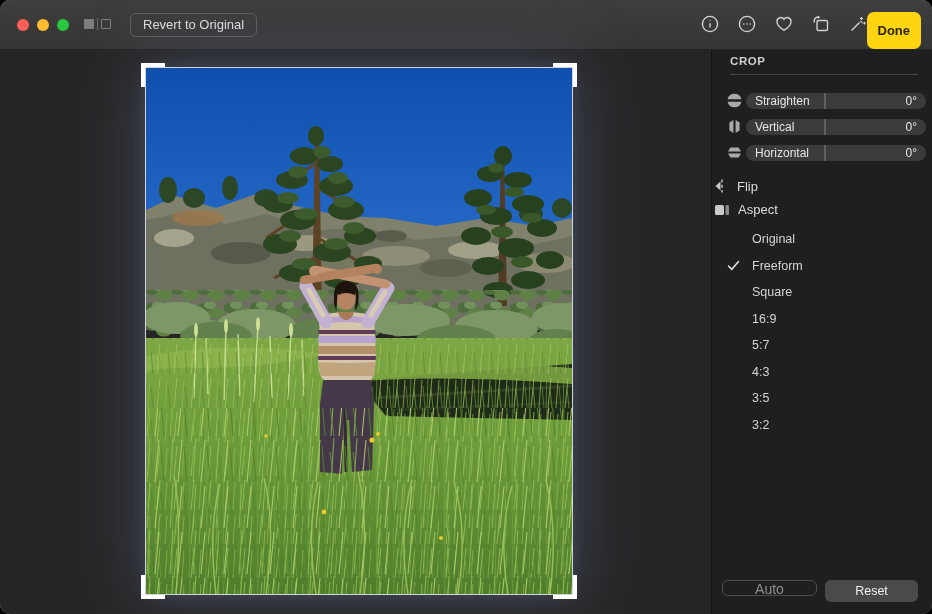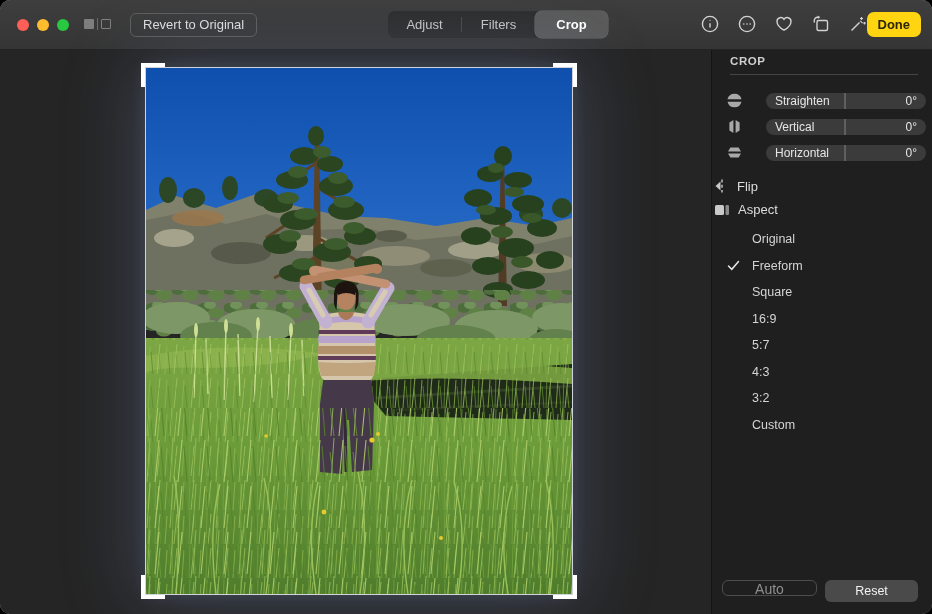--- a/index.html
+++ b/index.html
@@ -28,21 +28,21 @@
     border-radius:7px; position:relative; }
   .seg-item.selected { background:#5a5a5a; color:#ffffff; font-weight:bold;
     box-shadow:0 0 0 .5px #6a6a6a; }
   .seg-div { width:1px; background:#4a4a4a; margin:6px 0; }
 
   .tb-icons { position:absolute; right:62px; top:12px; display:flex; gap:13px; }
   .icon-btn { width:24px; height:24px; background:transparent; border:none; display:flex;
     align-items:center; justify-content:center; }
   .icon-btn svg { stroke:#d2d2d2; fill:none; stroke-width:1.4; }
 
-  .btn-done { position:absolute; right:11px; top:12px; height:25px; padding:0 11px;
+  .btn-done { position:absolute; right:11px; top:12px; height:37px; padding:0 11px;
     background:#ffd512; border:none; border-radius:7px; color:#2b2500;
     font-size:13px; font-weight:bold; }
 
   
   .stage { position:absolute; top:50px; left:0; width:711px; bottom:0; background:#252525; }
   .photo-wrap { position:absolute; left:146px; top:18px; width:426px; height:526px;
     box-shadow:0 0 70px 8px rgba(125,150,205,.26), 0 0 16px rgba(190,205,255,.15); }
   .photo { width:426px; height:526px; display:block; outline:1px solid rgba(235,238,242,.85); }
   .handle { position:absolute; width:24px; height:24px; }
   .h-tl { left:-5px; top:-5px; border-top:4px solid #fff; border-left:4px solid #fff; }
@@ -54,21 +54,21 @@
   .sidebar { position:absolute; top:50px; right:0; width:221px; bottom:0;
     background:#1f1f1f; border-left:1px solid #141414; }
   .sb-header { position:absolute; left:18px; top:5px; color:#cfcfcf; font-size:11.5px;
     font-weight:bold; letter-spacing:.6px; }
   .sb-divider { position:absolute; left:18px; right:14px; top:24px; height:1px; background:#454545; }
 
   .slider-row { position:absolute; left:10px; right:6px; height:21px; display:flex; align-items:center; }
   .sr-0 { top:40px; } .sr-1 { top:66px; } .sr-2 { top:92px; }
   .slider-icon { width:24px; display:flex; justify-content:center; }
   .slider-pill { position:relative; flex:1; height:16px; background:#3b3b3b; border-radius:10px;
-    display:flex; align-items:center; overflow:hidden;margin-left:20px; }
+    display:flex; align-items:center; overflow:hidden; }
   .sp-label { margin-left:9px; color:#e6e6e6; font-size:12px; }
   .sp-tick { position:absolute; left:78px; top:0; bottom:0; width:2px; background:#5f5f5f; }
   .sp-value { margin-left:auto; margin-right:9px; color:#e6e6e6; font-size:12px; }
 
   .tool-row { position:absolute; left:2px; display:flex; align-items:center; gap:8px;
     color:#dcdcdc; font-size:13px; }
   .flip-row { top:128px; } .aspect-row { top:152px; }
 
   .aspect-list { position:absolute; left:0; right:0; top:176px; }
   .aspect-item { position:relative; height:26.5px; display:flex; align-items:center;
@@ -94,26 +94,20 @@
     <div class="traffic t-green"></div>
 
     <div class="zoom-toggle">
       <div class="zt-a"></div>
       <div class="zt-sep"></div>
       <div class="zt-b"></div>
     </div>
 
     <button class="btn-revert">Revert to Original</button>
 
-    <div class="seg">
-      <button class="seg-item">Adjust</button>
-      <div class="seg-div"></div>
-      <button class="seg-item">Filters</button>
-      <button class="seg-item selected">Crop</button>
-    </div>
 
     <div class="tb-icons">
       <button class="icon-btn">
         <svg width="20" height="20" viewBox="0 0 20 20">
           <circle cx="10" cy="10" r="7.6"></circle>
           <line x1="10" y1="9.2" x2="10" y2="13.6"></line>
           <circle cx="10" cy="6.3" r="0.6" fill="#d2d2d2" stroke="none"></circle>
         </svg>
       </button>
       <button class="icon-btn">
@@ -443,24 +437,24 @@
       <div class="aspect-item">
         <span>16:9</span>
       </div>
       <div class="aspect-item">
         <span>5:7</span>
       </div>
       <div class="aspect-item">
         <span>4:3</span>
       </div>
       <div class="aspect-item">
+        <span>3:5</span>
+      </div>
+      <div class="aspect-item">
         <span>3:2</span>
-      </div>
-      <div class="aspect-item">
-        <span>Custom</span>
       </div>
     </div>
 
     <div class="sb-bottom">
       <button class="btn-auto">Auto</button>
       <button class="btn-reset">Reset</button>
     </div>
   </div>
 </div>
 

